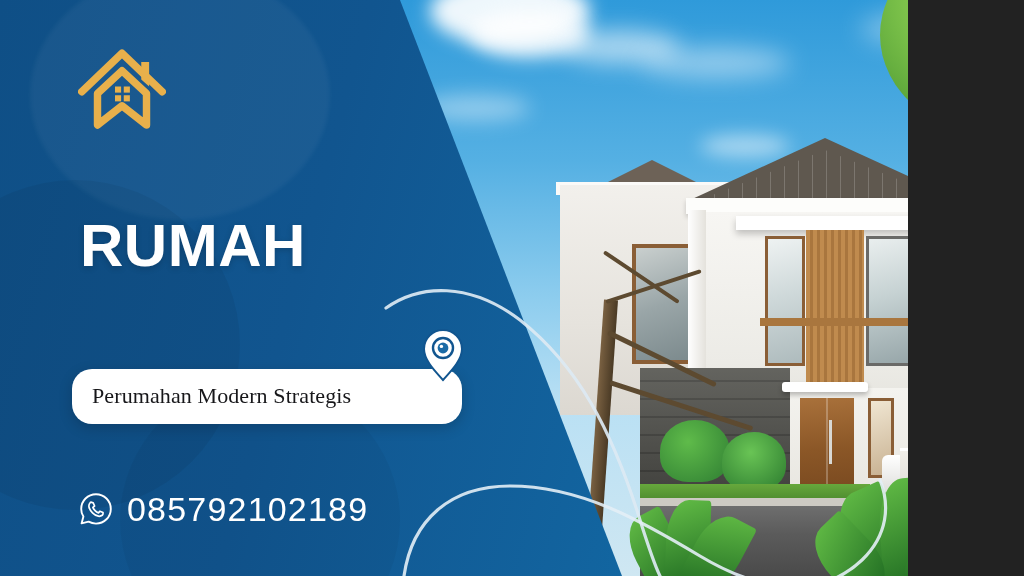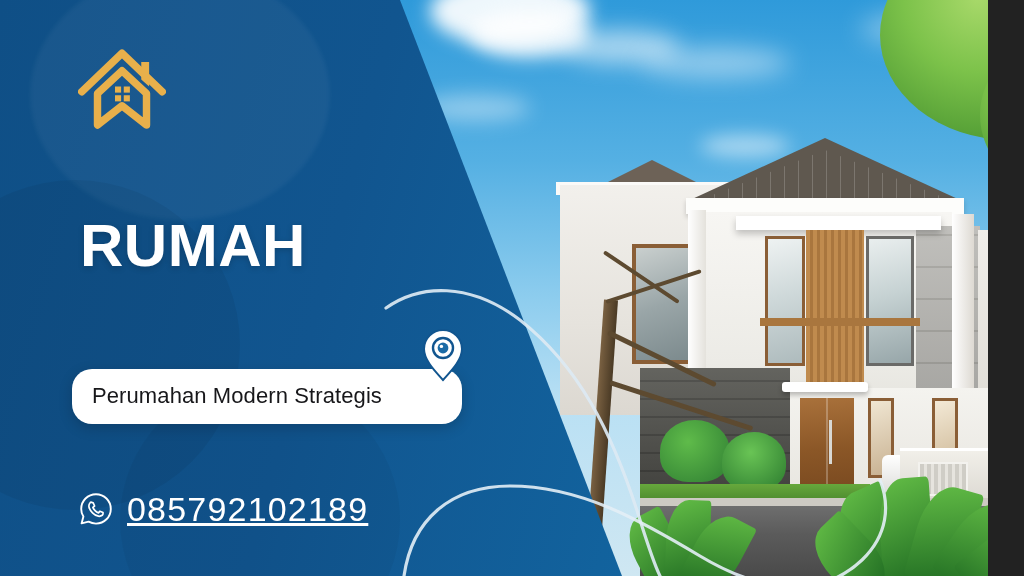--- a/index.html
+++ b/index.html
@@ -3,21 +3,21 @@
 <meta charset="utf-8">
 <title>Rumah Cluster Gresik Banner</title>
 <style>
   html, body {
     margin: 0;
     padding: 0;
     background: #222;
   }
   .banner {
     position: relative;
-    width: 988px;
+    width: 908px;
     height: 576px;
     overflow: hidden;
     font-family: "Liberation Sans", sans-serif;
     background: #7ec0ee;
   }
 
   
   .photo {
     position: absolute;
     inset: 0;
@@ -369,20 +369,21 @@
 
   .pill {
     position: absolute;
     left: 72px; top: 369px;
     width: 390px;
     padding: 13px 21px 15px 20px;
     background: #ffffff;
     border-radius: 20px;
     box-sizing: border-box;
     box-shadow: 0 4px 14px rgba(0,0,0,.18);
+    font-family: Liberation Serif, serif;
   }
   .pill-line {
     display: block;
     color: #17171a;
     font-size: 22px;
     line-height: 1.23;
     font-weight: 400;
     letter-spacing: .1px;
   }
   .pin {
@@ -399,21 +400,20 @@
     gap: 13px;
   }
   .wa-icon { width: 36px; height: 36px; flex: none; }
   .phone {
     color: #ffffff;
     font-size: 34px;
     font-weight: 400;
     letter-spacing: 1.2px;
     line-height: 1;
     white-space: nowrap;
-    text-decoration: underline;
   }
 </style>
 </head>
 <body>
 
 <div class="banner">
 
   <div class="photo">
     <div class="sky"></div>
 

